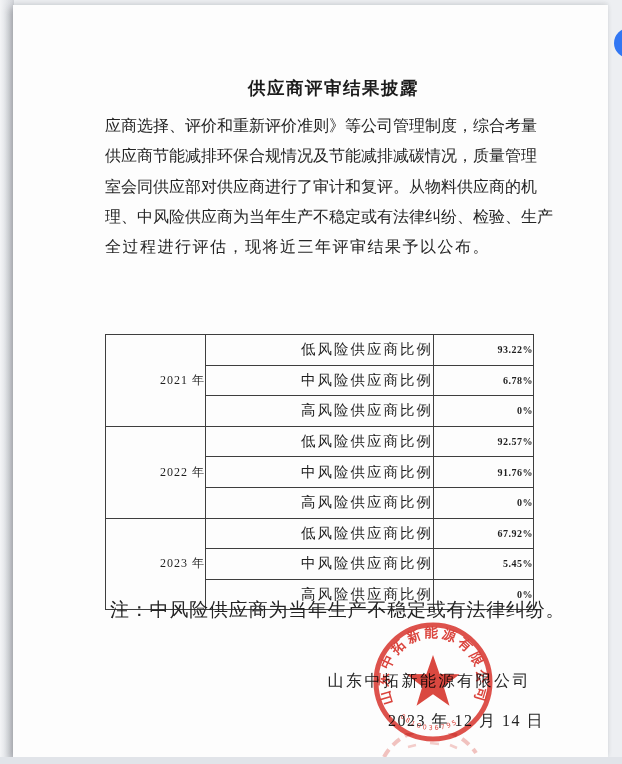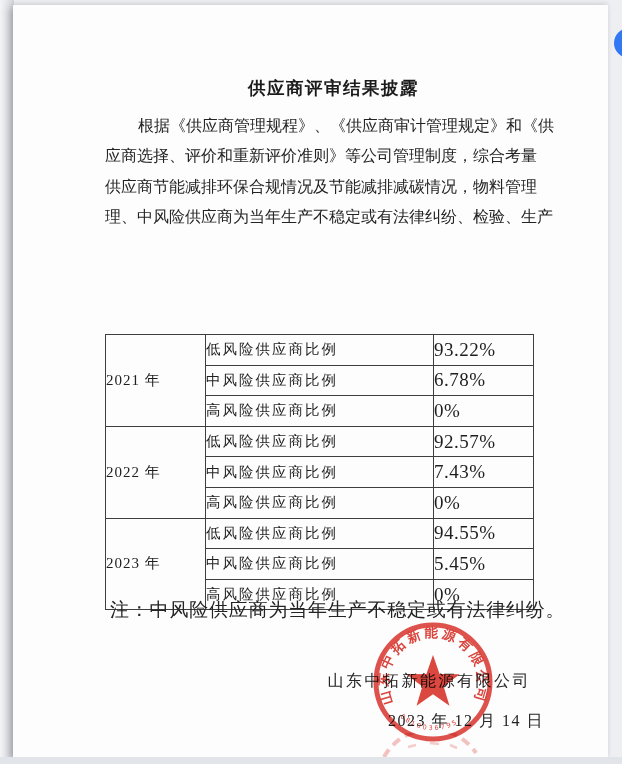--- a/index.html
+++ b/index.html
@@ -39,26 +39,26 @@
   .pline.indent { text-indent: 33px; }
   .pline.last { text-align-last: left; letter-spacing: 1.5px; }
   table.risk-table {
     position: absolute; left: 92px; top: 329px;
     width: 428px; table-layout: fixed;
     border-collapse: collapse;
     font-size: 15px; color: #1f1f1f;
   }
   table.risk-table td {
     border: 1px solid #3e3e3e;
-    text-align: left; vertical-align: middle;
+    text-align: right; vertical-align: middle;
     height: 30.6px;
   }
-  td.year-cell { font-size: 15px; letter-spacing: 1px; }
+  td.year-cell { font-size: 12px; letter-spacing: 1px; }
   td.label-cell { letter-spacing: 2px; font-size: 14.5px; }
-  td.value-cell { font-size: 19px; letter-spacing: .5px; }
+  td.value-cell { font-size: 10px; letter-spacing: .5px; font-weight: bold; }
   .footnote {
     position: absolute; left: 97px; top: 592px; width: 440px;
     font-size: 19px; letter-spacing: .8px; color: #242424;
     white-space: nowrap;
   }
   .sig-company {
     position: absolute; left: 0; top: 666px; width: 100%;
     padding-right: 77px; text-align: right;
     font-size: 16px; letter-spacing: 2.5px; color: #242424;
   }
@@ -87,24 +87,25 @@
 </head>
 <body>
 
 <div class="left-shadow"></div>
 
 <div class="page">
 
   <div class="doc-title">供应商评审结果披露</div>
 
   <div class="paragraph">
-    <div class="pline indent">根据《供应商管理规程》、《供应商审计管理规定》和《供</div>
     <div class="pline">应商选择、评价和重新评价准则》等公司管理制度，综合考量</div>
-    <div class="pline">供应商节能减排环保合规情况及节能减排减碳情况，物料管理</div>
+    <div class="pline">供应商节能减排环保合规情况及节能减排减碳情况，质量管理</div>
+    <div class="pline">室会同供应部对供应商进行了审计和复评。从物料供应商的机</div>
     <div class="pline">理、中风险供应商为当年生产不稳定或有法律纠纷、检验、生产</div>
+    <div class="pline last">全过程进行评估，现将近三年评审结果予以公布。</div>
   </div>
 
   <table class="risk-table">
     <colgroup>
         <col style="width:100px">
         <col style="width:228px">
         <col style="width:100px">
       </colgroup>
     <tbody>
       <tr>
@@ -120,30 +121,30 @@
         <td class="label-cell">高风险供应商比例</td>
         <td class="value-cell">0%</td>
       </tr>
       <tr>
         <td class="year-cell" rowspan="3">2022 年</td>
         <td class="label-cell">低风险供应商比例</td>
         <td class="value-cell">92.57%</td>
       </tr>
       <tr>
         <td class="label-cell">中风险供应商比例</td>
-        <td class="value-cell">7.43%</td>
+        <td class="value-cell">91.76%</td>
       </tr>
       <tr>
         <td class="label-cell">高风险供应商比例</td>
         <td class="value-cell">0%</td>
       </tr>
       <tr>
         <td class="year-cell" rowspan="3">2023 年</td>
         <td class="label-cell">低风险供应商比例</td>
-        <td class="value-cell">94.55%</td>
+        <td class="value-cell">67.92%</td>
       </tr>
       <tr>
         <td class="label-cell">中风险供应商比例</td>
         <td class="value-cell">5.45%</td>
       </tr>
       <tr>
         <td class="label-cell">高风险供应商比例</td>
         <td class="value-cell">0%</td>
       </tr>
     </tbody>

